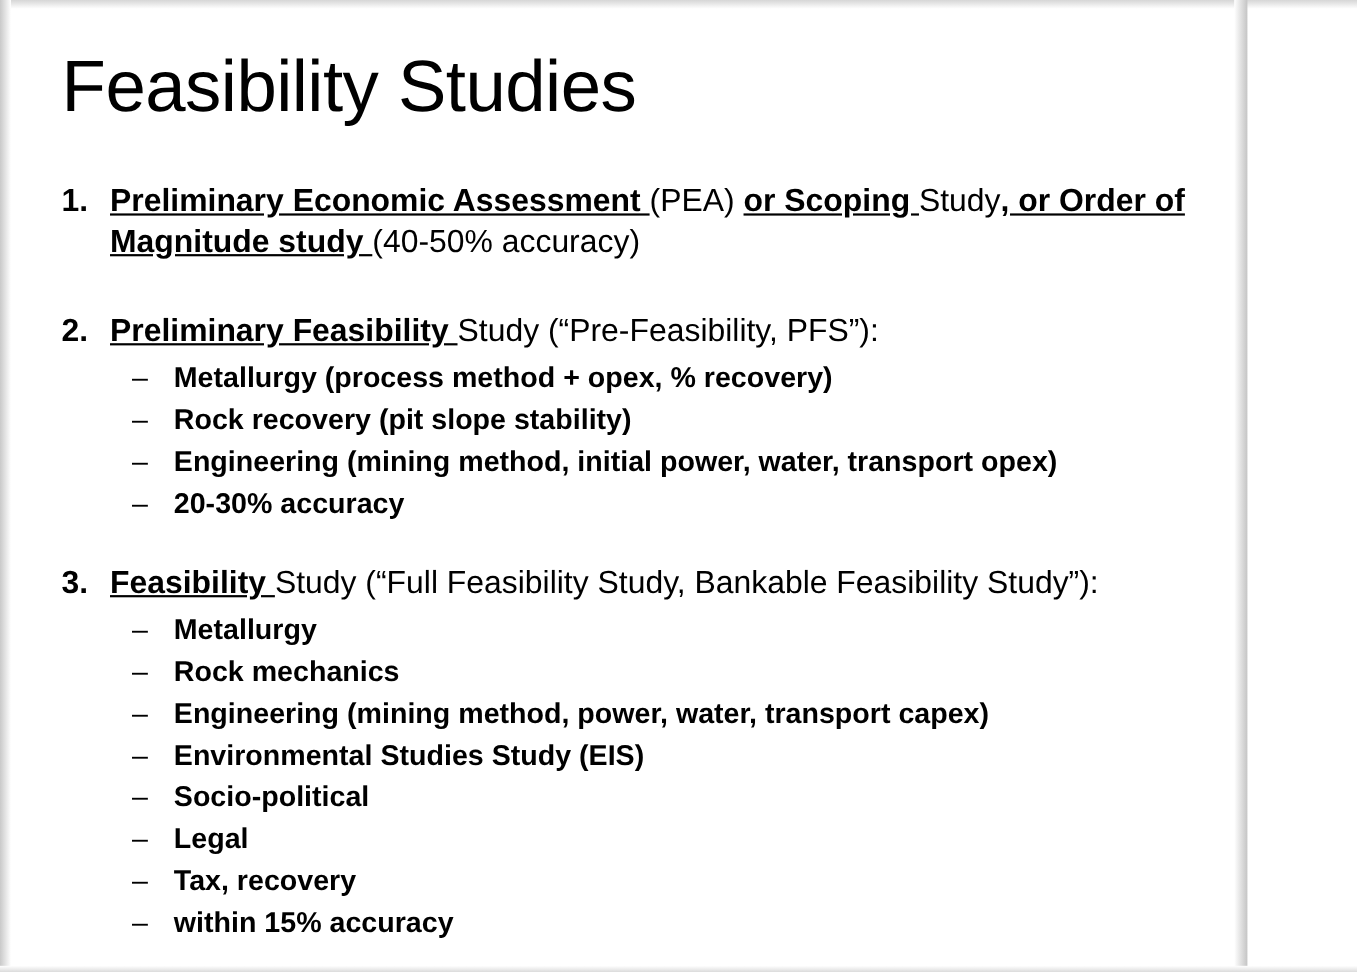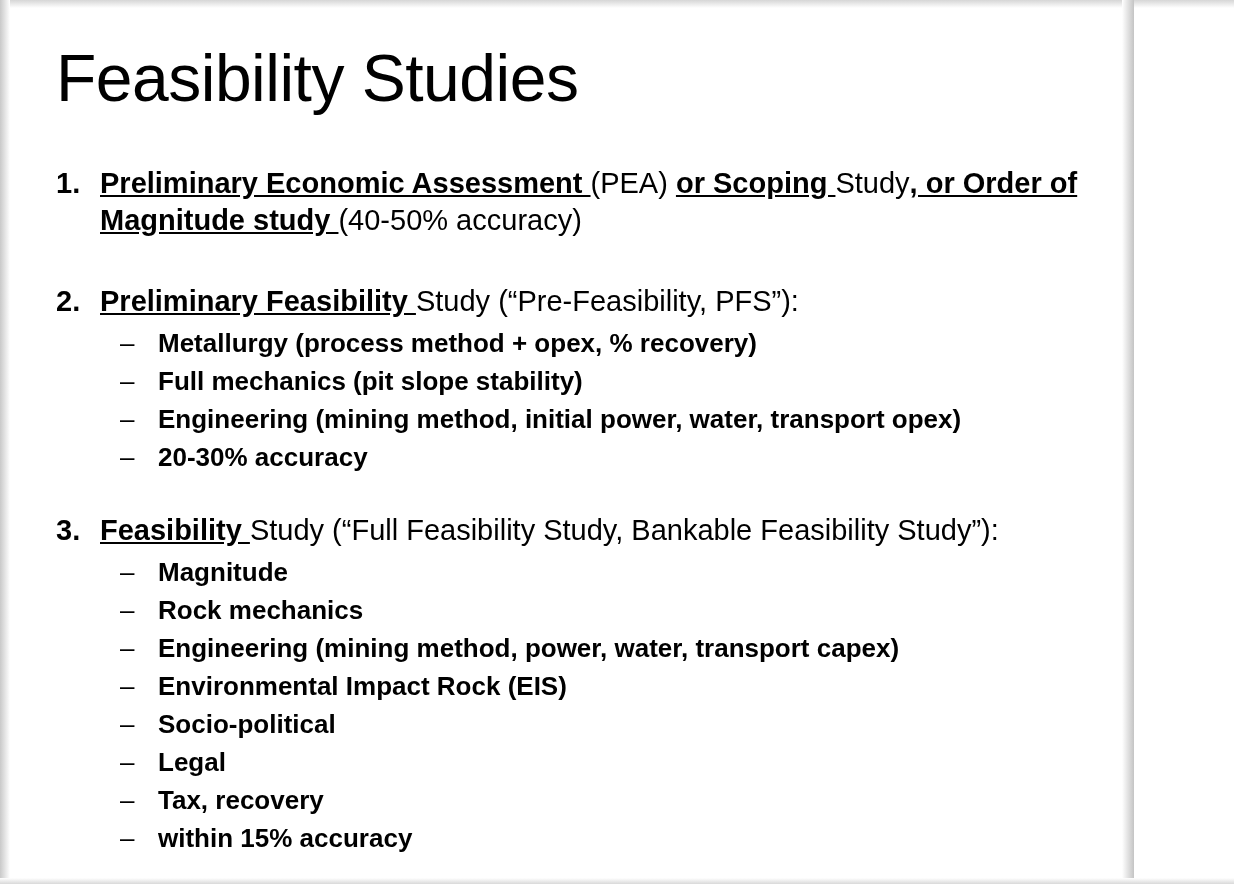--- a/index.html
+++ b/index.html
@@ -142,21 +142,21 @@
         <b>Preliminary Feasibility </b><span>Study (“Pre-Feasibility, PFS”):</span>
       </div>
     </div>
     <ul class="sub-list">
       <li class="sub-item">
         <span class="dash">–</span>
         <span class="sub-label">Metallurgy (process method + opex, % recovery)</span>
       </li>
       <li class="sub-item">
         <span class="dash">–</span>
-        <span class="sub-label">Full mechanics (pit slope stability)</span>
+        <span class="sub-label">Rock recovery (pit slope stability)</span>
       </li>
       <li class="sub-item">
         <span class="dash">–</span>
         <span class="sub-label">Engineering (mining method, initial power, water, transport opex)</span>
       </li>
       <li class="sub-item">
         <span class="dash">–</span>
         <span class="sub-label">20-30% accuracy</span>
       </li>
     </ul>
@@ -165,33 +165,33 @@
 
     <div class="numbered-item">
       <div class="num">3.</div>
       <div class="num-text">
         <b>Feasibility </b><span>Study (“Full Feasibility Study, Bankable Feasibility Study”):</span>
       </div>
     </div>
     <ul class="sub-list">
       <li class="sub-item">
         <span class="dash">–</span>
-        <span class="sub-label">Magnitude</span>
+        <span class="sub-label">Metallurgy</span>
       </li>
       <li class="sub-item">
         <span class="dash">–</span>
         <span class="sub-label">Rock mechanics</span>
       </li>
       <li class="sub-item">
         <span class="dash">–</span>
         <span class="sub-label">Engineering (mining method, power, water, transport capex)</span>
       </li>
       <li class="sub-item">
         <span class="dash">–</span>
-        <span class="sub-label">Environmental Impact Rock (EIS)</span>
+        <span class="sub-label">Environmental Studies Study (EIS)</span>
       </li>
       <li class="sub-item">
         <span class="dash">–</span>
         <span class="sub-label">Socio-political</span>
       </li>
       <li class="sub-item">
         <span class="dash">–</span>
         <span class="sub-label">Legal</span>
       </li>
       <li class="sub-item">

